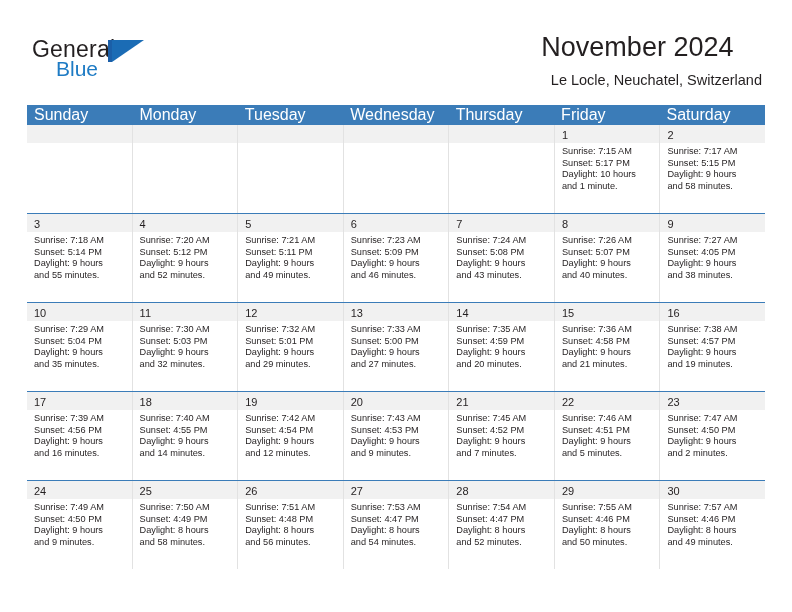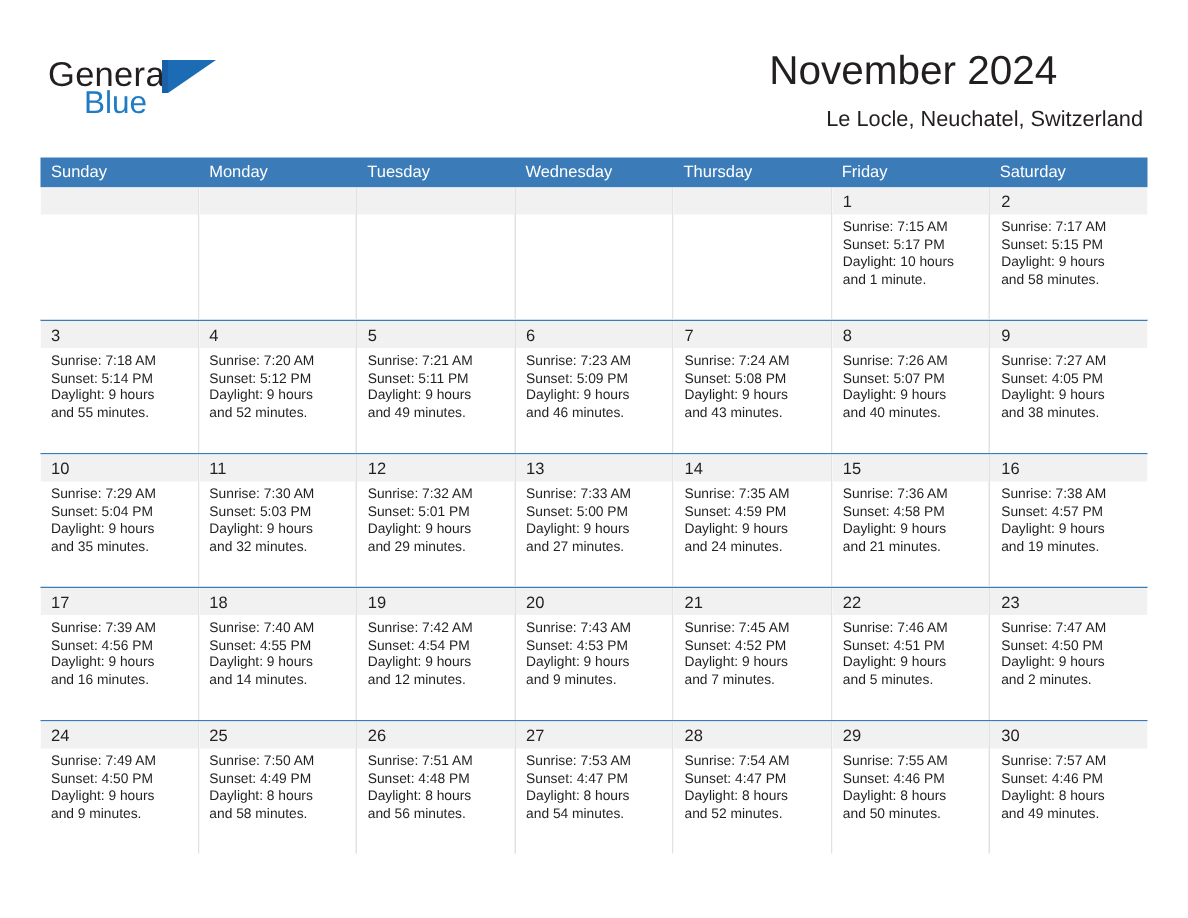--- a/index.html
+++ b/index.html
@@ -77,21 +77,21 @@
     width: 0;
     height: 0;
     border-left: 32px solid #1b6cb5;
     border-bottom: 22px solid transparent;
   }
 
   .title-block {
     position: absolute;
     right: 30px;
     top: 30px;
-    text-align: left;
+    text-align: center;
   }
   .cal-title {
     font-size: 27px;
     font-weight: normal;
     color: #231f20;
     line-height: 34px;
     white-space: nowrap;
   }
   .cal-subtitle {
     font-size: 14.5px;
@@ -112,21 +112,21 @@
 
   .dow-row {
     display: flex;
     width: 100%;
     height: 20px;
     background: #3b7cb8;
   }
   .dow {
     flex: 1 1 0;
     color: #ffffff;
-    font-size: 11px;
+    font-size: 16px;
     line-height: 20px;
     padding-left: 7px;
     white-space: nowrap;
   }
 
   .week {
     display: flex;
     width: 100%;
     border-top: 1.5px solid #3b7cb8;
   }
@@ -346,21 +346,21 @@
               <div class="detail-line">Daylight: 9 hours</div>
               <div class="detail-line">and 27 minutes.</div>
             </div>
           </div>
           <div class="daycell">
             <div class="datenum-band"><span class="datenum">14</span></div>
             <div class="details">
               <div class="detail-line">Sunrise: 7:35 AM</div>
               <div class="detail-line">Sunset: 4:59 PM</div>
               <div class="detail-line">Daylight: 9 hours</div>
-              <div class="detail-line">and 24 minutes.</div>
+              <div class="detail-line">and 20 minutes.</div>
             </div>
           </div>
           <div class="daycell">
             <div class="datenum-band"><span class="datenum">15</span></div>
             <div class="details">
               <div class="detail-line">Sunrise: 7:36 AM</div>
               <div class="detail-line">Sunset: 4:58 PM</div>
               <div class="detail-line">Daylight: 9 hours</div>
               <div class="detail-line">and 21 minutes.</div>
             </div>

